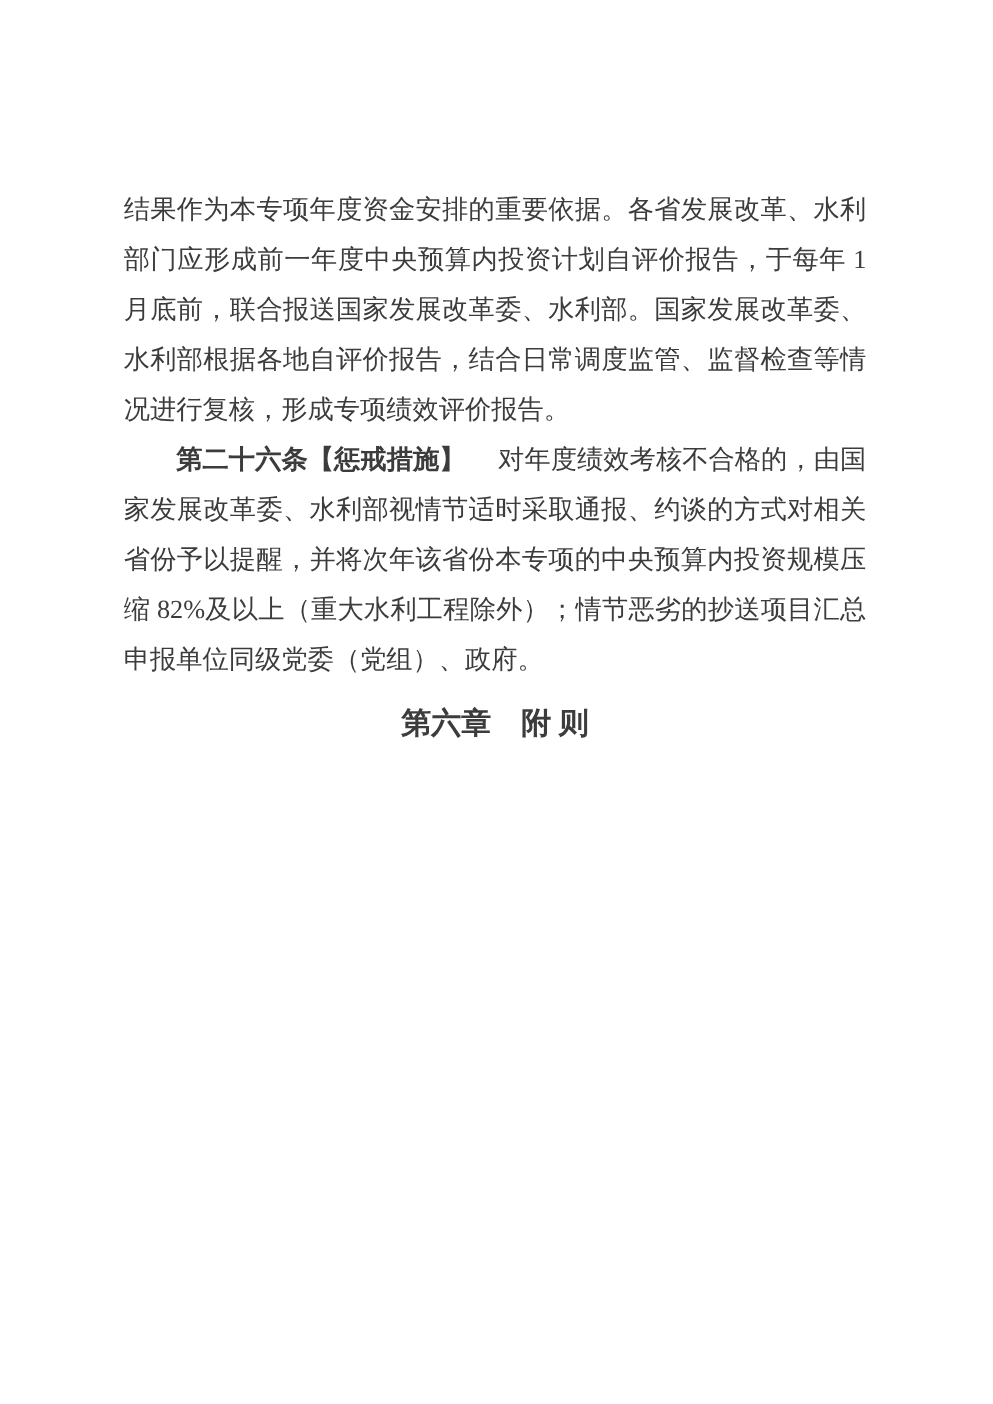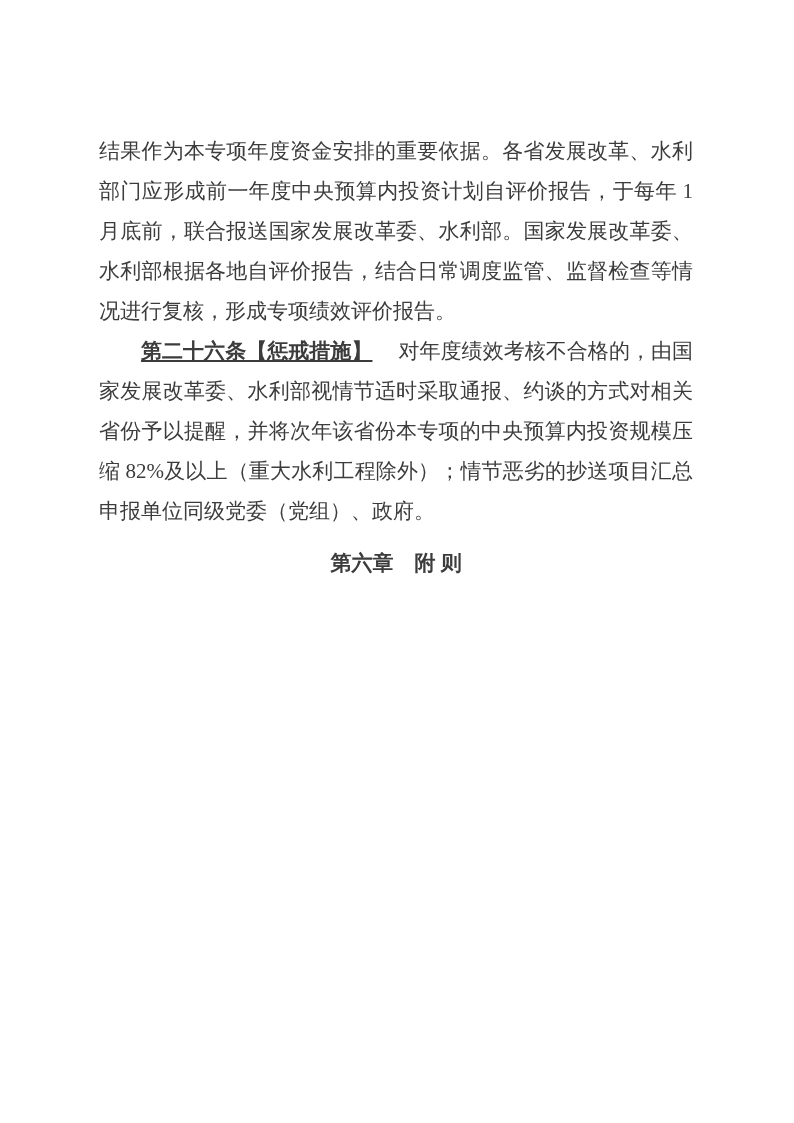--- a/index.html
+++ b/index.html
@@ -4,21 +4,21 @@
 <style>
   html, body {
     margin: 0;
     padding: 0;
     background: #ffffff;
   }
   .page {
     position: relative;
     width: 794px;
     height: 1108px;
-    margin: 0 auto;
+    margin: 16px auto;
     background: #ffffff;
     box-sizing: border-box;
     padding: 131px 101px 0 99px;
     font-family: "Liberation Serif", "DejaVu Serif", serif;
     font-size: 21px;
     line-height: 40px;
     color: #3c3c3c;
     overflow: hidden;
   }
   .para {
@@ -26,27 +26,26 @@
     text-align: justify;
     text-justify: inter-character;
     word-break: normal;
   }
   .para.indent {
     text-indent: 2em;
   }
   .article-lead {
     font-weight: bold;
     margin-right: 26px;
-    text-decoration: underline;
   }
   .chapter-heading {
     margin: 12px 0;
     text-align: center;
     font-weight: bold;
-    font-size: 21px;
+    font-size: 24px;
     line-height: 40px;
     white-space: pre-wrap;
   }
 </style>
 </head>
 <body>
 
 <div class="page">
 
   <p class="para"><span>结果作为本专项年度资金安排的重要依据。各省发展改革、水利部门应形成前一年度中央预算内投资计划自评价报告，于每年 1 月底前，联合报送国家发展改革委、水利部。国家发展改革委、水利部根据各地自评价报告，结合日常调度监管、监督检查等情况进行复核，形成专项绩效评价报告。</span></p>

